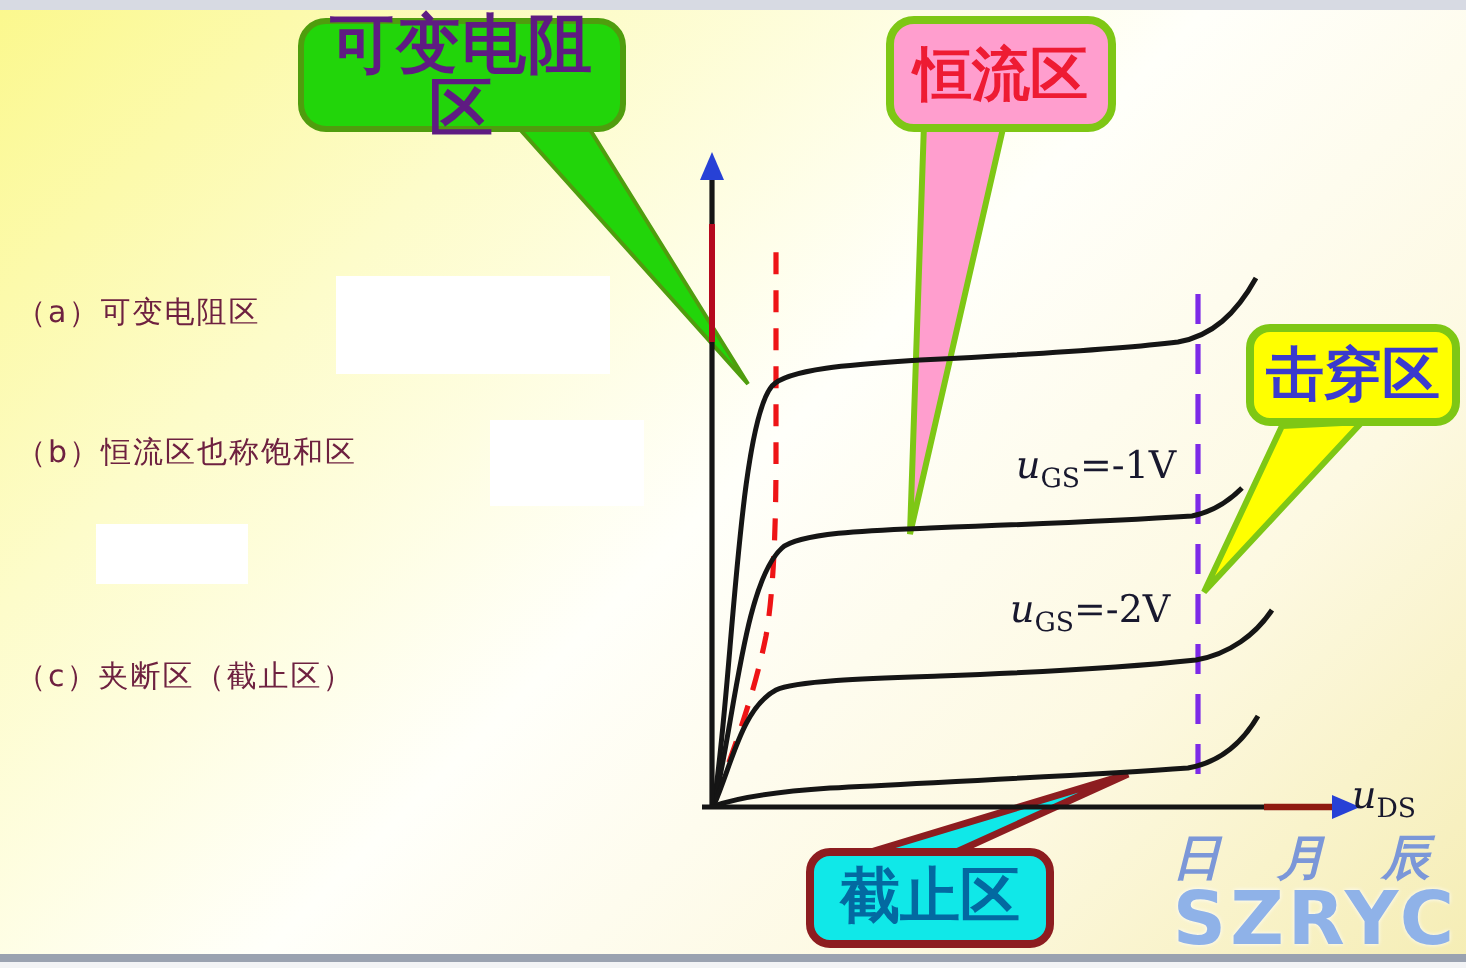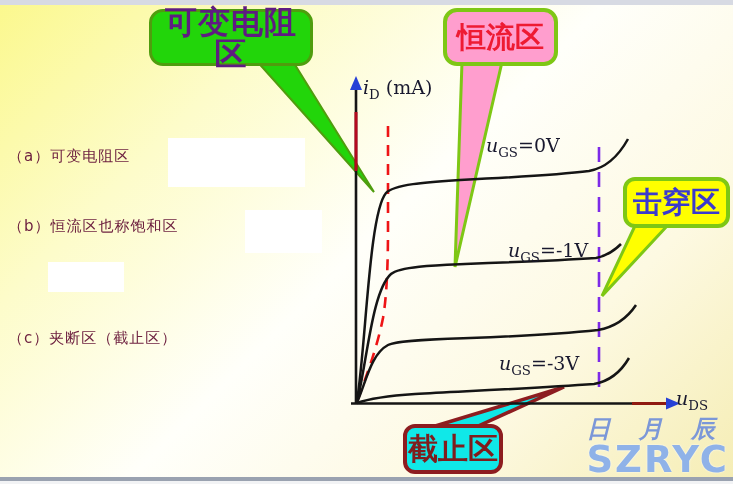--- a/index.html
+++ b/index.html
@@ -12,22 +12,22 @@
   .bottom-border{position:absolute;left:0;bottom:3px;width:733px;height:4px;background:#9aa2b0;}
   .bottom-white{position:absolute;left:0;bottom:0;width:733px;height:3px;background:#f2f3f5;}
   .chart-svg{position:absolute;left:0;top:0;}
   .callout{
     position:absolute;display:flex;align-items:center;justify-content:center;
     font-weight:bold;font-family:"DejaVu Sans",sans-serif;box-sizing:border-box;
     text-align:center;line-height:1;
   }
   .callout-green{left:149px;top:9px;width:164px;height:57px;background:#22d50a;border:3px solid #4f9d0e;border-radius:14px;color:#5f1b82;font-size:32px;letter-spacing:1px;}
   .callout-pink{left:443px;top:8px;width:115px;height:58px;background:#ff9ece;border:4px solid #7ec715;border-radius:14px;color:#ee1b33;font-size:29px;}
-  .callout-yellow{left:623px;top:177px;width:107px;height:51px;background:#ffff00;border:4px solid #7ec715;border-radius:12px;color:#3a3ace;font-size:29px;}
-  .callout-cyan{left:403px;top:424px;width:100px;height:50px;background:#10e8e8;border:4px solid #8d1d20;border-radius:12px;color:#7f1d1d;font-size:30px;}
+  .callout-yellow{left:623px;top:162px;width:107px;height:51px;background:#ffff00;border:4px solid #7ec715;border-radius:12px;color:#3a3ace;font-size:29px;}
+  .callout-cyan{left:403px;top:424px;width:124px;height:50px;background:#10e8e8;border:4px solid #8d1d20;border-radius:12px;color:#0369a1;font-size:30px;}
   .list-item{
     position:absolute;left:8px;color:#6e2140;font-weight:normal;font-size:15px;
     letter-spacing:1px;font-family:"DejaVu Sans",sans-serif;white-space:nowrap;
   }
   .axis-label{
     position:absolute;color:#18182e;font-family:"DejaVu Serif",serif;font-size:19px;
     white-space:nowrap;
   }
   .axis-label i{font-style:italic;}
   .axis-label sub{font-size:0.7em;vertical-align:-0.35em;}
@@ -70,35 +70,29 @@
 
   <div class="callout callout-green">可变电阻区</div>
   <div class="callout callout-pink">恒流区</div>
   <div class="callout callout-yellow">击穿区</div>
   <div class="callout callout-cyan">截止区</div>
 
   <div class="list-item" style="top:147px">（a）可变电阻区</div>
   <div class="list-item" style="top:217px">（b）恒流区也称饱和区</div>
   <div class="list-item" style="top:329px">（c）夹断区（截止区）</div>
 
-  <div class="axis-label" style="left:363px;top:76px">
-    <i>i</i><sub>D</sub><span> (mA)</span>
-  </div>
   <div class="axis-label" style="left:676px;top:387px">
     <i>u</i><sub>DS</sub>
   </div>
 
-  <div class="axis-label" style="left:486px;top:134px">
-    <i>u</i><sub>GS</sub><span>=0V</span>
-  </div>
-  <div class="axis-label" style="left:508px;top:239px">
+  <div class="axis-label" style="left:508px;top:222px">
     <i>u</i><sub>GS</sub><span>=-1V</span>
   </div>
-  <div class="axis-label" style="left:499px;top:352px">
-    <i>u</i><sub>GS</sub><span>=-3V</span>
+  <div class="axis-label" style="left:505px;top:294px">
+    <i>u</i><sub>GS</sub><span>=-2V</span>
   </div>
 
   <div class="watermark">
     <div class="wm1">日 月 辰</div>
     <div class="wm2">SZRYC</div>
   </div>
 
   <div class="bottom-border"></div>
   <div class="bottom-white"></div>
 </div>

